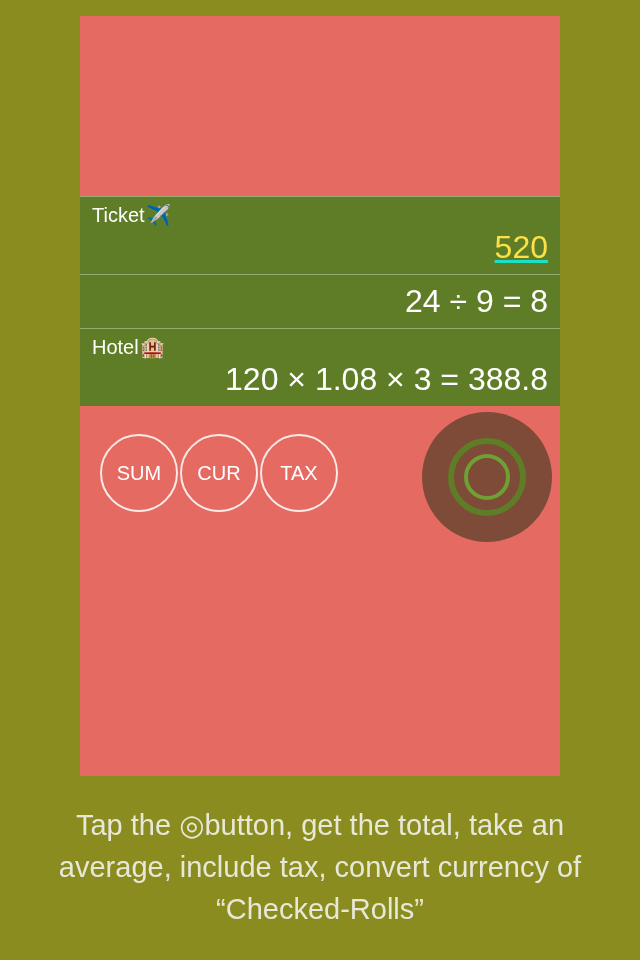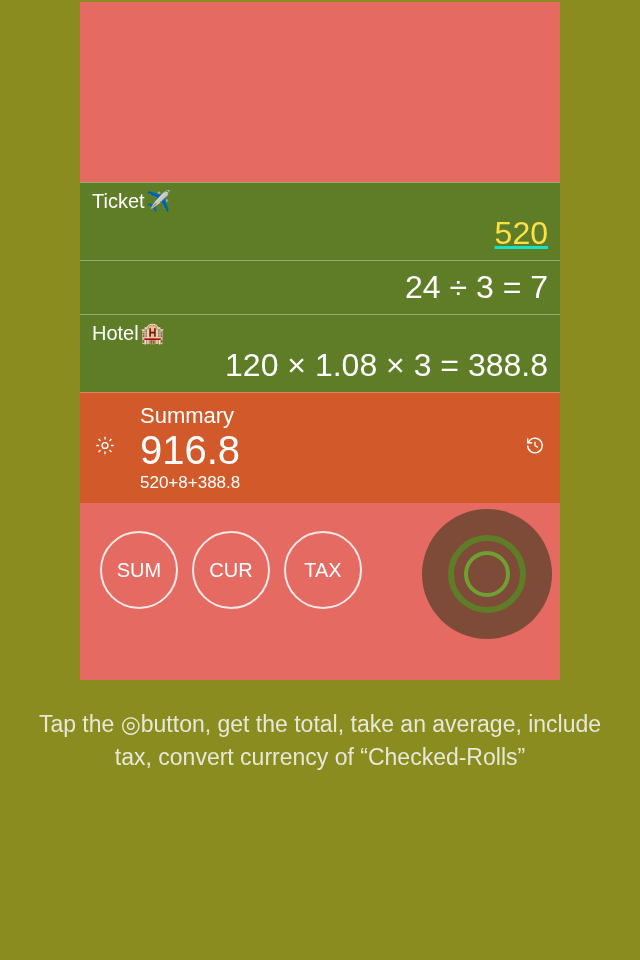--- a/index.html
+++ b/index.html
@@ -7,23 +7,23 @@
   body {
     background: #8a8c1f;
     font-family: -apple-system, "Helvetica Neue", Arial, sans-serif;
     font-weight: 300;
     display: flex;
     flex-direction: column;
     align-items: center;
   }
   .phone {
     width: 480px;
-    height: 678px;
+    height: 760px;
     background: #e46a62;
-    margin-top: 2px;
+    margin-top: 16px;
     display: flex;
     flex-direction: column;
     position: relative;
     overflow: hidden;
   }
   .top-space { height: 180px; }
   .row {
     border-top: 1px solid rgba(255,255,255,0.35);
     padding: 6px 12px 8px 12px;
     background: #5f7d27;
@@ -64,21 +64,21 @@
     top: 50%;
     transform: translateY(-50%);
     color: #fff;
     font-size: 20px;
   }
   .gear { left: 14px; }
   .history { right: 14px; }
   .gear svg, .history svg { width: 22px; height: 22px; stroke: #fff; fill: none; stroke-width: 1.5; }
   .buttons {
     display: flex;
-    gap: 14px;
+    gap: 2px;
     padding: 28px 0 0 20px;
     position: relative;
     background: #e46a62;
     height: 150px;
   }
   .op-btn {
     width: 78px; height: 78px;
     border: 2px solid rgba(255,255,255,0.85);
     border-radius: 50%;
     color: #fff;
@@ -105,69 +105,51 @@
   .ring-inner {
     width: 46px; height: 46px;
     border: 4px solid #6fa033;
     border-radius: 50%;
   }
   .caption {
     width: 600px;
     margin-top: 28px;
     color: #e8e8d8;
     text-align: center;
-    font-size: 23px;
+    font-size: 29px;
     font-weight: 300;
     line-height: 1.45;
   }
 </style>
 </head>
 <body>
 
 <div class="phone">
   <div class="top-space"></div>
 
   <div class="row">
     <div class="row-label">
       <span>Ticket</span>
       <span>✈️</span>
     </div>
     <div class="row-value highlight">520</div>
   </div>
 
   <div class="row">
-    <div class="row-value">24 ÷ 3 = 7</div>
+    <div class="row-value">24 ÷ 9 = 8</div>
   </div>
 
   <div class="row">
     <div class="row-label">
       <span>Hotel</span>
       <span>🏨</span>
     </div>
     <div class="row-value">120 × 1.08 × 3 = 388.8</div>
   </div>
 
-  <div class="summary">
-    <div class="gear">
-      <svg viewBox="0 0 24 24">
-        <circle cx="12" cy="12" r="3.2"></circle>
-        <path d="M12 2.5v3M12 18.5v3M2.5 12h3M18.5 12h3M5 5l2.1 2.1M16.9 16.9L19 19M19 5l-2.1 2.1M7.1 16.9L5 19"></path>
-      </svg>
-    </div>
-    <div class="history">
-      <svg viewBox="0 0 24 24">
-        <path d="M4 12a8 8 0 1 0 2.3-5.6L4 9"></path>
-        <polyline points="4,4 4,9 9,9"></polyline>
-        <polyline points="12,8 12,12 15,14"></polyline>
-      </svg>
-    </div>
-    <div class="summary-title">Summary</div>
-    <div class="summary-total">916.8</div>
-    <div class="summary-expr">520+8+388.8</div>
-  </div>
 
   <div class="buttons">
     <div class="op-btn">SUM</div>
     <div class="op-btn">CUR</div>
     <div class="op-btn">TAX</div>
     <div class="ring-outer">
       <div class="ring-mid">
         <div class="ring-inner"></div>
       </div>
     </div>

